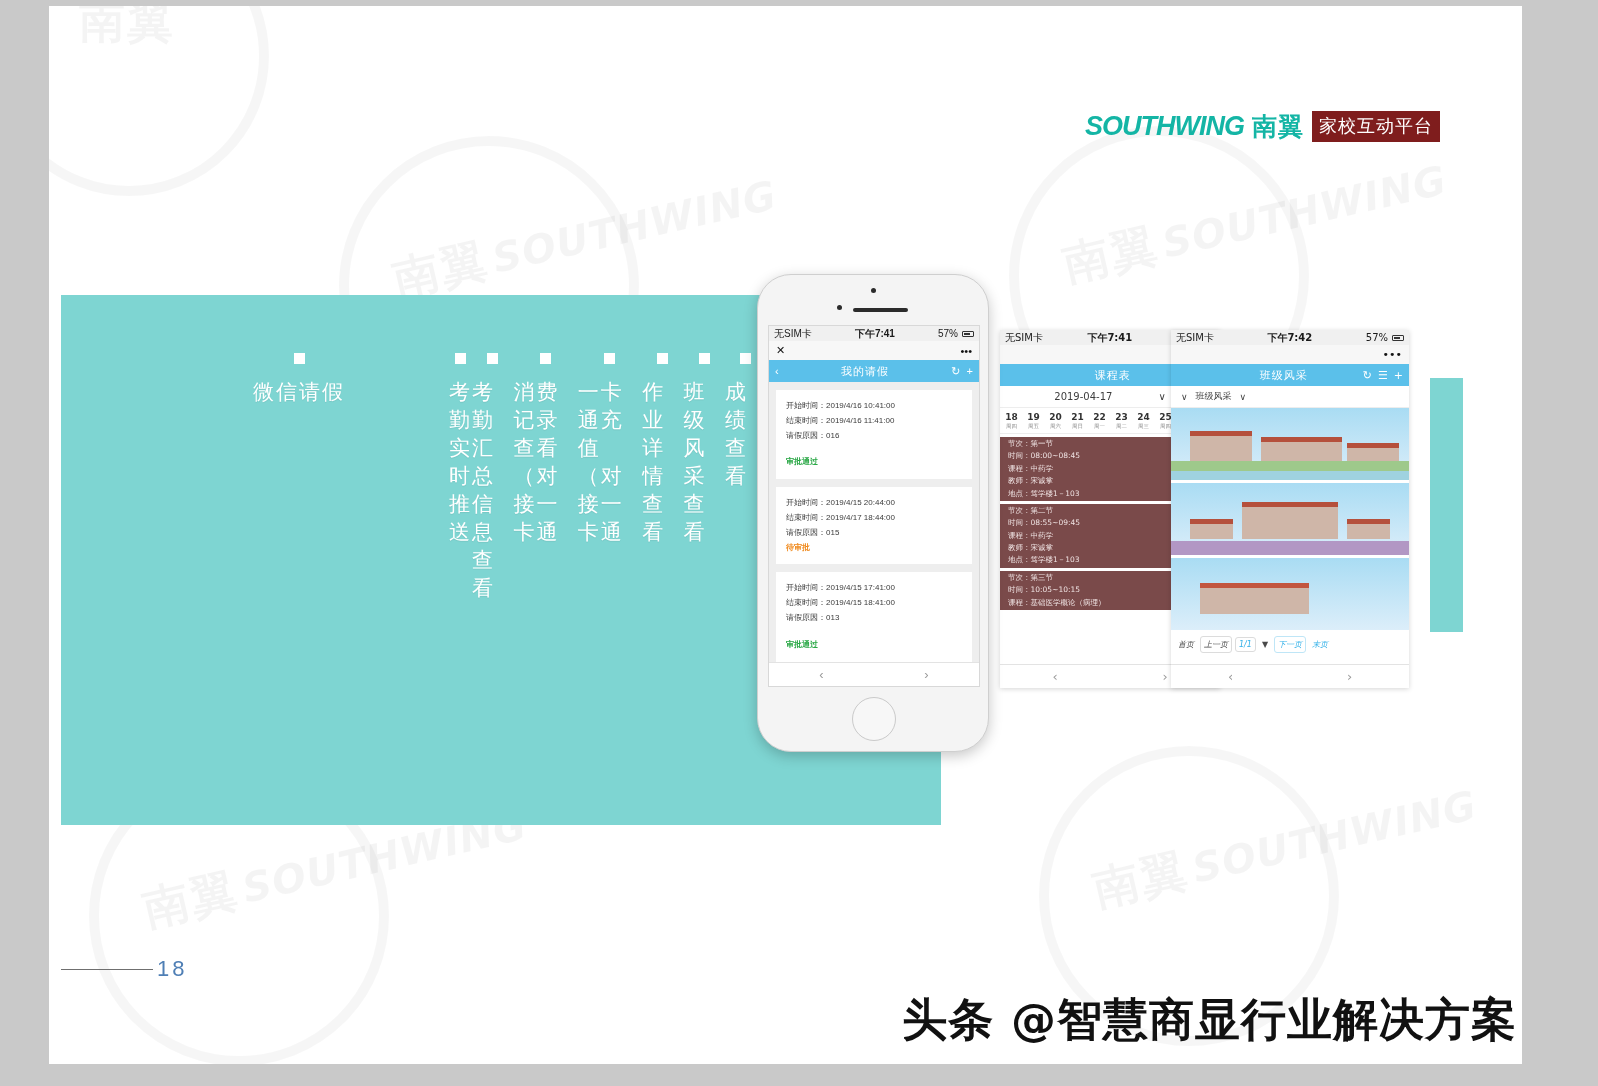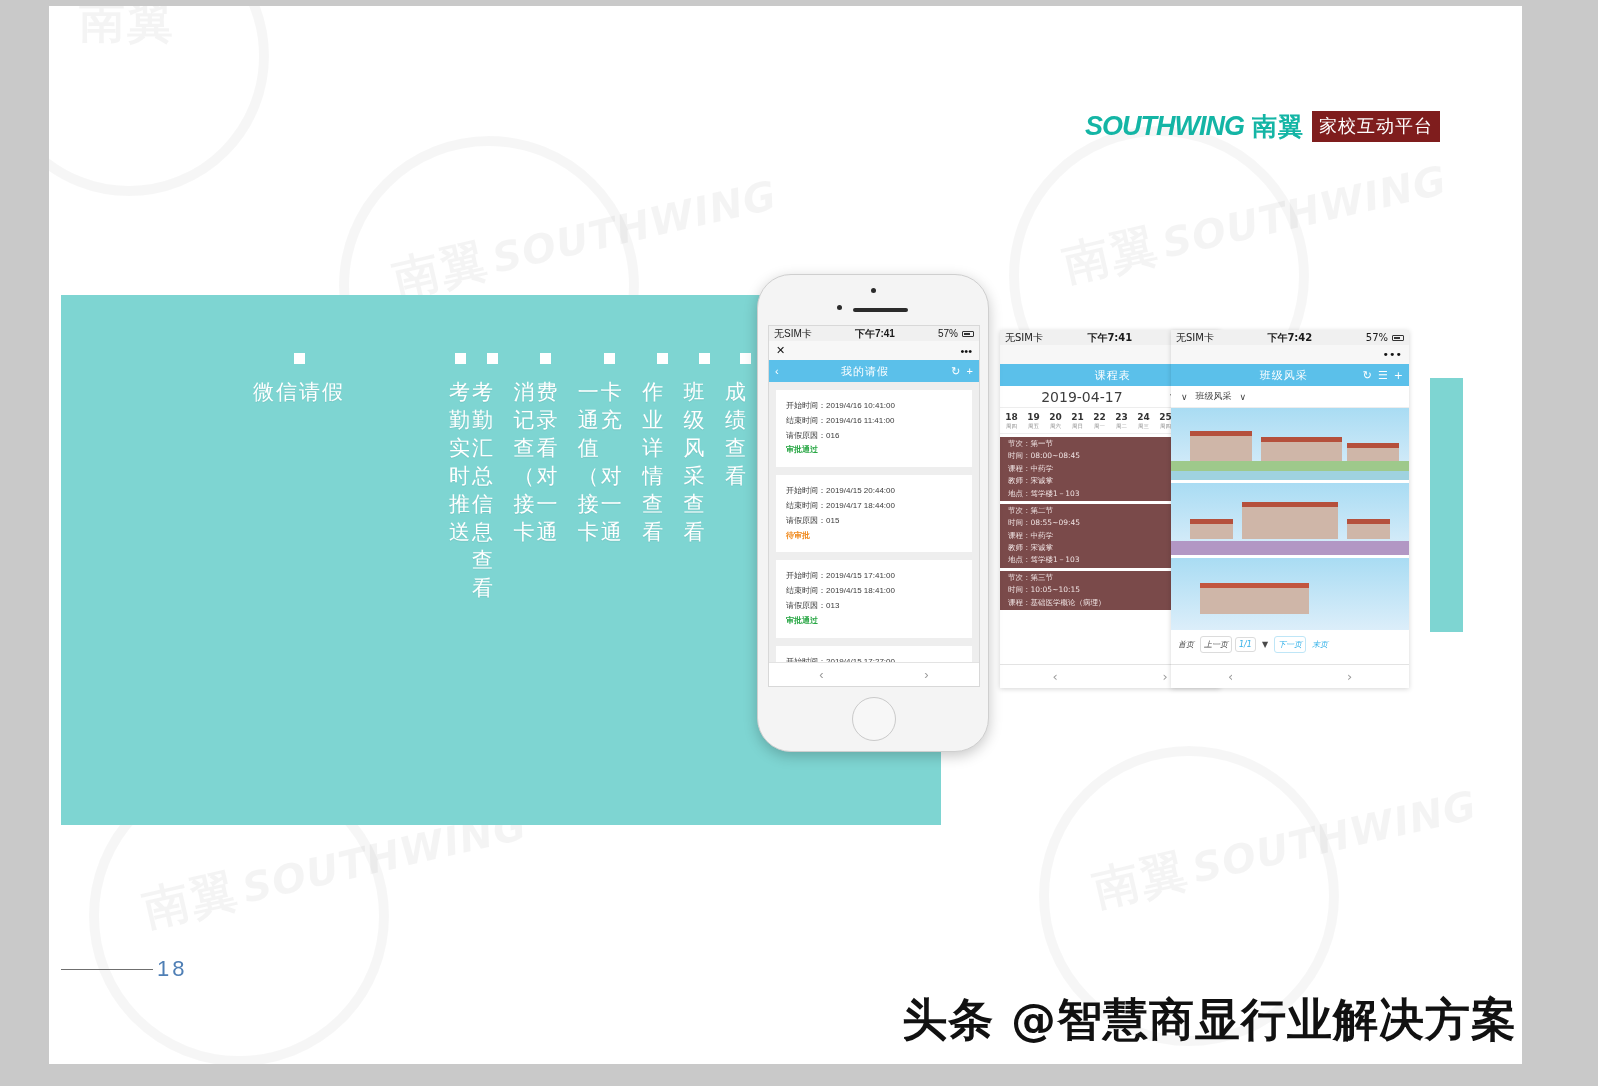--- a/index.html
+++ b/index.html
@@ -124,21 +124,21 @@
     position: absolute; left: 0; right: 0; bottom: 0; height: 24px;
     background: #fff; border-top: 1px solid #e3e3e3;
     display: flex; align-items: center; justify-content: space-around;
     color: #9a9a9a; font-size: 13px;
   }
 
   
   #screen-schedule { left: 951px; top: 324px; width: 220px; height: 358px; }
   .sch-date {
     height: 22px; display: flex; align-items: center; justify-content: center;
-    gap: 46px; font-size: 14px; color: #3d3d3d; border-bottom: 1px solid #ededed;
+    gap: 46px; font-size: 10px; color: #3d3d3d; border-bottom: 1px solid #ededed;
   }
   .daystrip {
     height: 26px; display: flex; align-items: center;
     padding-left: 2px; gap: 3px; border-bottom: 1px solid #ededed;
   }
   .day { width: 19px; text-align: center; line-height: 1.15; }
   .day .n { font-size: 9px; color: #333; font-weight: bold; }
   .day .w { font-size: 5.5px; color: #8a8a8a; }
   .course {
     background: #7a4a4a; color: #efe2e2; margin: 3px 0 0;
@@ -190,21 +190,21 @@
   }
   #screen-leave {
     position: absolute; left: 10px; top: 50px; width: 212px; height: 362px;
     background: #eeeeee; overflow: hidden; border: 1px solid #d8d8d8;
   }
   .leave-card {
     background: #fff; margin: 8px 7px; padding: 9px 10px;
     font-size: 8px; line-height: 1.85; color: #3a3a3a;
   }
   .leave-card .st { font-weight: bold; }
-  .st.ok { color: #29a745; }
+  .st.ok { color: #29a745; margin-top: 12px; }
   .st.pend { color: #f08a1d; }
   #leave-pager { margin: 6px 7px 0; }
 </style>
 </head>
 <body>
 
 <div id="slide">
 
   <div class="wmring" style="left:-60px;top:-90px;width:280px;height:280px;"></div>
   <div class="wm" style="left:30px;top:-15px;">

